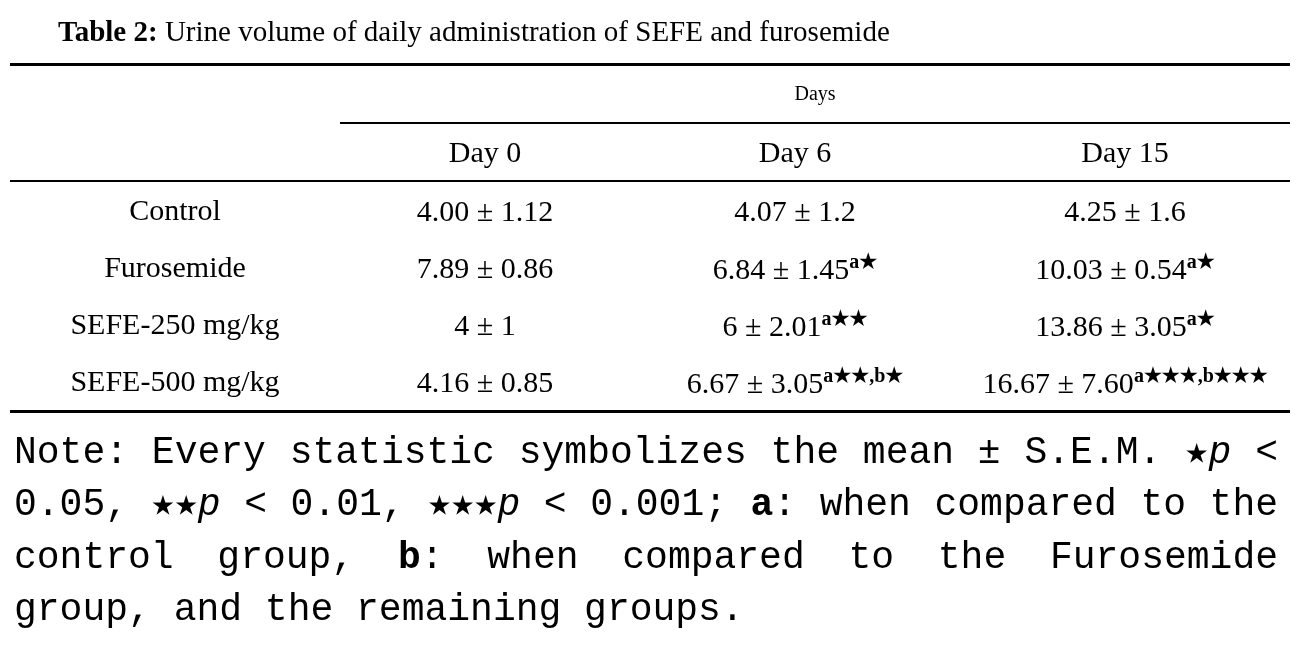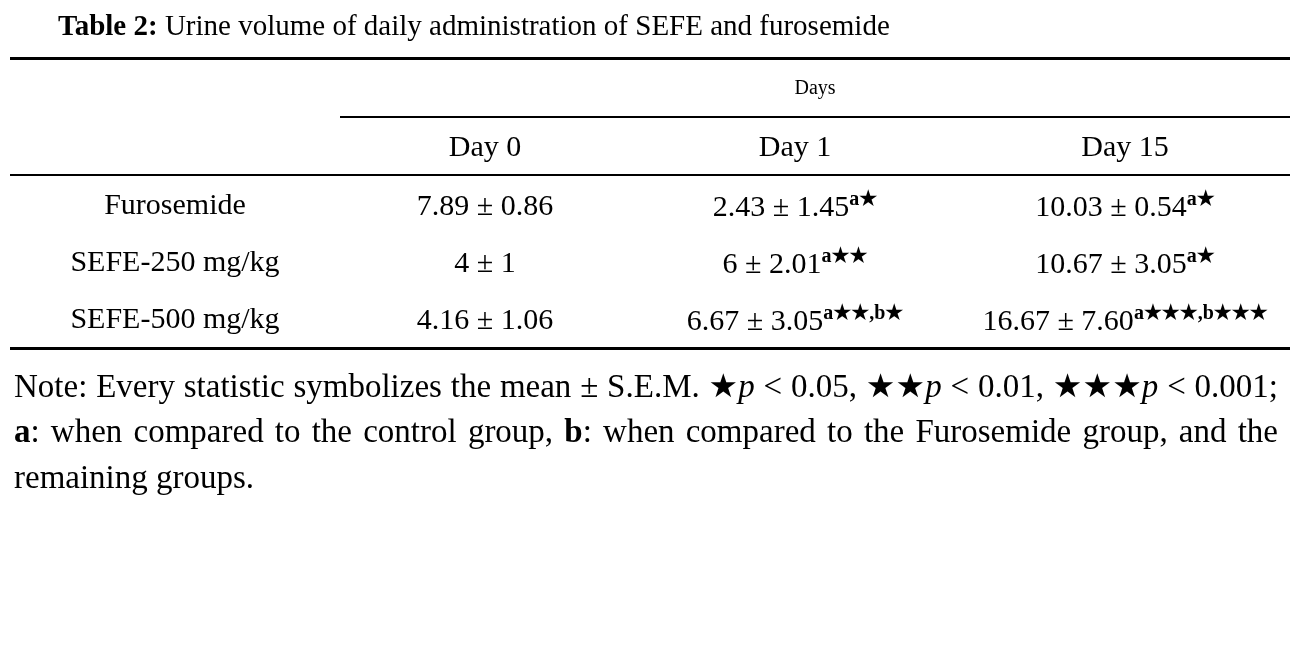--- a/index.html
+++ b/index.html
@@ -12,21 +12,21 @@
     height: 653px;
     font-family: "Liberation Serif", serif;
     color: #000000;
     overflow: hidden;
   }
   .page {
     position: relative;
     width: 1300px;
     height: 653px;
     box-sizing: border-box;
-    padding: 0 10px;
+    padding: 6px 10px;
   }
   
   .caption {
     font-size: 29px;
     line-height: 1.2;
     padding: 8px 0 14px 48px;
     white-space: nowrap;
   }
   .caption .cap-label {
     font-weight: bold;
@@ -96,24 +96,25 @@
   sup.marks {
     font-size: 20px;
     font-weight: bold;
     vertical-align: super;
     letter-spacing: 0;
   }
   
   .note {
     margin-top: 14px;
     padding: 0 12px 0 4px;
-    font-size: 33px;
+    font-size: 38px;
     line-height: 1.38;
     text-align: justify;
     text-justify: inter-word;
+    font-family: Liberation Mono, monospace;
   }
   .note .b {
     font-weight: bold;
   }
   .note .i {
     font-style: italic;
   }
   .star {
     letter-spacing: -0.5px;
   }
@@ -146,44 +147,50 @@
       </tr>
       <tr>
         <td class="group-rule-cell"></td>
         <td class="group-rule-cell" colspan="3">
           <div class="grule"></div>
         </td>
       </tr>
       <tr class="col-head">
         <th></th>
         <th>Day 0</th>
-        <th>Day 1</th>
+        <th>Day 6</th>
         <th>Day 15</th>
       </tr>
       <tr class="rule-mid">
         <td colspan="4"></td>
       </tr>
     </tbody>
 
     <tbody class="body-rows">
       <tr>
+        <td class="rowlabel">Control</td>
+        <td><span>4.00 ± 1.12</span><sup class="marks"></sup></td>
+        <td><span>4.07 ± 1.2</span><sup class="marks"></sup></td>
+        <td><span>4.25 ± 1.6</span><sup class="marks"></sup></td>
+      </tr>
+      <tr>
         <td class="rowlabel">Furosemide</td>
         <td><span>7.89 ± 0.86</span><sup class="marks"></sup></td>
-        <td><span>2.43 ± 1.45</span><sup class="marks">a★</sup></td>
+        <td><span>6.84 ± 1.45</span><sup class="marks">a★</sup></td>
         <td><span>10.03 ± 0.54</span><sup class="marks">a★</sup></td>
       </tr>
       <tr>
         <td class="rowlabel">SEFE-250 mg/kg</td>
         <td><span>4 ± 1</span><sup class="marks"></sup></td>
         <td><span>6 ± 2.01</span><sup class="marks">a★★</sup></td>
-        <td><span>10.67 ± 3.05</span><sup class="marks">a★</sup></td>
+        <td><span>13.86 ± 3.05</span><sup class="marks">a★</sup></td>
       </tr>
       <tr>
         <td class="rowlabel">SEFE-500 mg/kg</td>
-        <td><span>4.16 ± 1.06</span><sup class="marks"></sup></td>
+        <td><span>4.16 ± 0.85</span><sup class="marks"></sup></td>
         <td><span>6.67 ± 3.05</span><sup class="marks">a★★,b★</sup></td>
         <td><span>16.67 ± 7.60</span><sup class="marks">a★★★,b★★★</sup></td>
       </tr>
     </tbody>
 
     <tbody>
       <tr class="rule-bottom">
         <td colspan="4"></td>
       </tr>
     </tbody>

